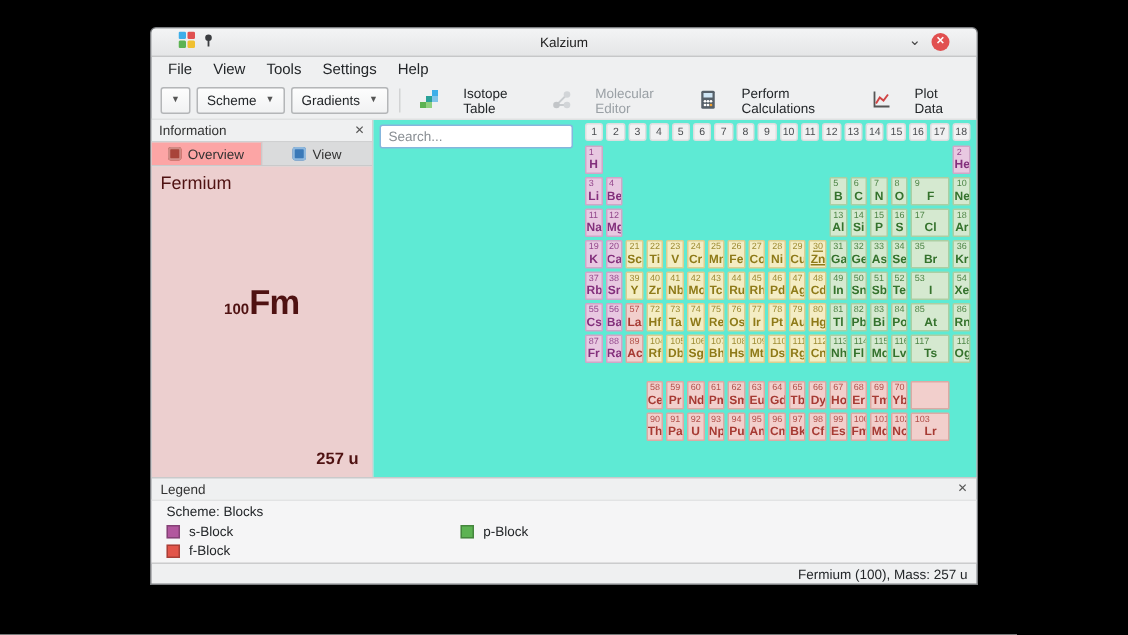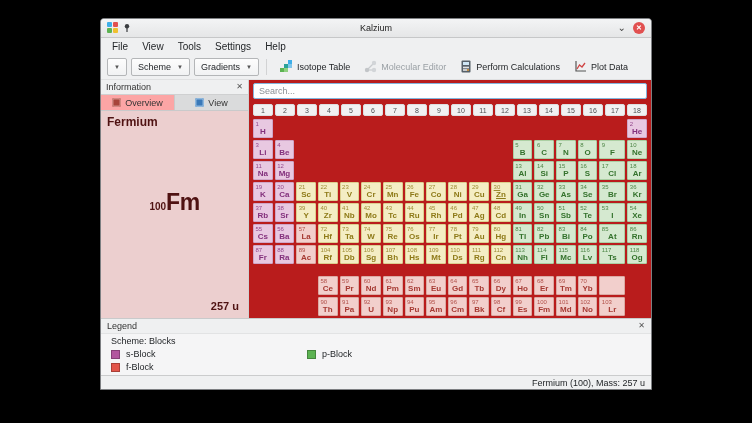--- a/index.html
+++ b/index.html
@@ -12,21 +12,21 @@
   }
   .window {
     position:absolute; left:100px; top:18px; width:552px; height:372px;
     background:#eff0f1; border:1px solid #7d7f82; border-radius:4px 4px 0 0;
     display:flex; flex-direction:column; overflow:hidden;
   }
   
   .titlebar {
     height:19px; flex:0 0 19px; background:linear-gradient(#f3f4f5,#e5e6e7);
     border-bottom:1px solid #c6c7c8; display:flex; align-items:center;
-    padding:0 6px; position:relative;
+    padding:0 18px; position:relative;
   }
   .tb-title { position:absolute; left:0; right:0; text-align:center; font-size:9px; color:#222; }
   .tb-left { display:flex; align-items:center; gap:4px; z-index:1; }
   .tb-right { margin-left:auto; display:flex; align-items:center; gap:7px; z-index:1; }
   .shade-btn { font-size:10px; line-height:8px; color:#444; cursor:default; }
   .close-btn {
     width:12px; height:12px; border-radius:50%; background:#e15050;
     color:#fff; font-size:7px; line-height:12px; text-align:center; font-weight:bold;
   }
   
@@ -34,43 +34,43 @@
   .menu-item { font-size:10px; color:#232629; padding:2px 7px; border-radius:2px; }
   
   .toolbar { height:25px; flex:0 0 25px; display:flex; align-items:center; gap:4px; padding:0 6px; border-bottom:1px solid #e0e1e2; }
   .combo {
     height:18px; border:1px solid #b4b6b8; border-radius:2px;
     background:linear-gradient(#fdfdfd,#f1f2f3); display:flex; align-items:center;
     gap:6px; padding:0 6px; font-size:9px; color:#232629;
   }
   .caret { font-size:6px; color:#555; }
   .tool-sep { width:1px; height:16px; background:#d2d3d4; margin:0 3px; }
-  .tool-btn { display:flex; align-items:center; gap:4px; padding:2px 5px; font-size:9px; color:#232629; border-radius:2px; }
+  .tool-btn { display:flex; align-items:center; gap:16px; padding:2px 5px; font-size:9px; color:#232629; border-radius:2px; }
   .tool-btn.disabled { color:#9aa0a5; }
   .tool-btn.disabled svg { opacity:.45; }
   
   .content { flex:1 1 auto; display:flex; min-height:0; }
   .dock { width:148px; flex:0 0 148px; display:flex; flex-direction:column; border-right:1px solid #d0d1d2; background:#eff0f1; }
   .dock-header { height:14px; display:flex; align-items:center; justify-content:space-between; padding:0 5px; font-size:9px; color:#333; }
   .tiny-x { font-size:8px; color:#555; line-height:1; }
   .tabbar { display:flex; height:17px; background:#e2e3e4; border-top:1px solid #cfd0d1; border-bottom:1px solid #c9cacb; }
   .tab { flex:1; display:flex; align-items:center; justify-content:center; gap:4px; font-size:9px; color:#333; background:#dadbdc; border-right:1px solid #c9cacb; }
   .tab:last-child { border-right:none; }
   .tab.active { background:#fca5a5; }
   .tab-ic { width:9px; height:9px; border-radius:2px; display:inline-block; }
   .tab-ic.ov { background:#a8443a; box-shadow:inset 0 0 0 1.5px #d08a84; }
   .tab-ic.vw { background:#3a79b8; box-shadow:inset 0 0 0 1.5px #8fb8dd; }
   .overview-panel { flex:1; background:#eccfcf; position:relative; }
-  .ov-name { position:absolute; top:4px; left:6px; font-size:12px; font-weight:bold; color:#4f1212; }
+  .ov-name { position:absolute; top:4px; left:6px; font-size:12px; font-weight:normal; color:#4f1212; }
   .ov-center { position:absolute; top:44%; left:50%; transform:translate(-50%,-50%); display:flex; align-items:baseline; color:#4f1212; }
   .ov-num { font-size:10px; font-weight:bold; }
   .ov-sym { font-size:23px; font-weight:bold; letter-spacing:-0.5px; }
   .ov-mass { position:absolute; bottom:6px; right:9px; font-size:11px; font-weight:bold; color:#4f1212; }
   
-  .main { flex:1; display:flex; flex-direction:column; background:#b91c1c; min-width:0; }
+  .main { flex:1; display:flex; flex-direction:row; background:#5eead4; min-width:0; }
   .search {
     flex:0 0 16px; margin:3px 4px; height:16px; border:1px solid #85b6dd; border-radius:2px;
     background:#fff; font-size:9px; padding:0 5px; color:#333; outline:none;
     font-family:"Liberation Sans", sans-serif;
   }
   .search::placeholder { color:#8a8f94; }
   .table-wrap { flex:1; padding:2px 4px 0; }
   .groups { display:grid; grid-template-columns:repeat(18,1fr); gap:2px; margin-bottom:3px; }
   .gcell {
     height:12px; line-height:11px; text-align:center; font-size:7px; color:#4a4d50;

